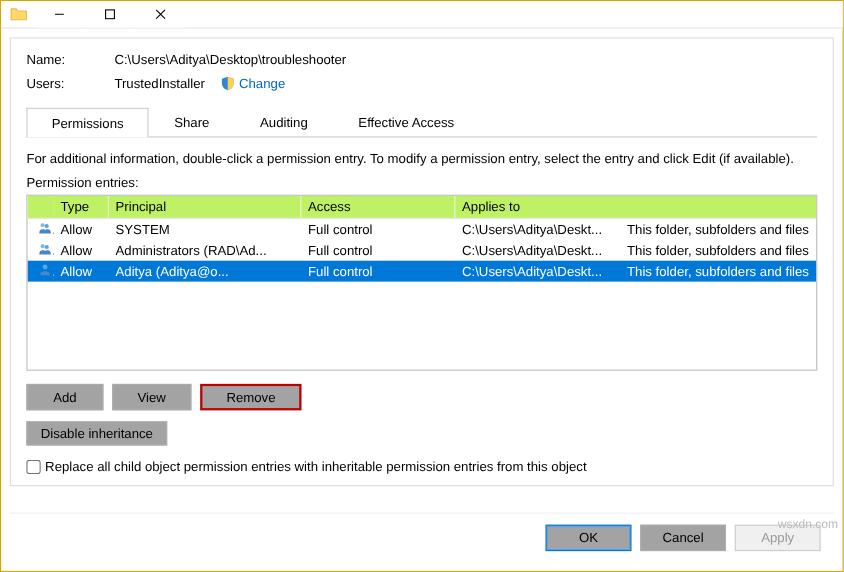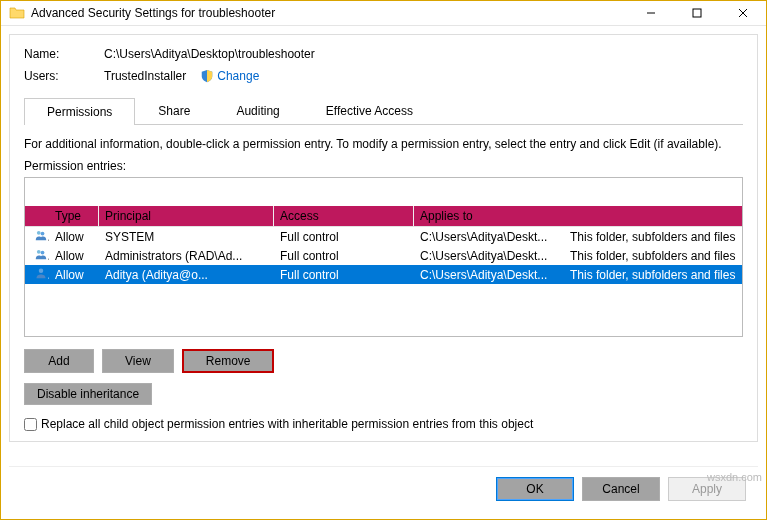--- a/index.html
+++ b/index.html
@@ -105,22 +105,21 @@
     .thead {
       display: flex;
       background: #fff;
       border-bottom: 1px solid #e2e2e2;
     }
     .th {
       padding: 3px 6px;
       border-right: 1px solid #eee;
       font-weight: normal;
       font-size: 12px;
-      background: #be185d;
-      margin-top: 28px;
+      background: #bef264;
     }
     .col-icon { width: 24px; border-right: none; }
     .col-type { width: 50px; }
     .col-principal { width: 175px; }
     .col-access { width: 140px; }
     .col-inherited { width: 150px; }
     .col-applies { flex: 1; border-right: none; }
     .row {
       display: flex;
       align-items: center;
@@ -175,21 +174,20 @@
 </head>
 <body>
 
 <div class="window">
   <div class="titlebar">
     <span class="titlebar-icon">
       <svg viewBox="0 0 16 16">
           <path d="M1 3 h5 l1 2 h8 v8 h-14 z" fill="#ffd96a" stroke="#d9a300" stroke-width="0.6"></path>
         </svg>
     </span>
-    <span class="titlebar-title">Advanced Security Settings for troubleshooter</span>
     <div class="titlebar-buttons">
       <button class="tb-btn">
           <svg width="10" height="10">
             <line x1="1" y1="5" x2="9" y2="5" stroke-width="1"></line>
           </svg>
         </button>
       <button class="tb-btn">
           <svg width="10" height="10">
             <rect x="1" y="1" width="8" height="8" stroke-width="1"></rect>
           </svg>

